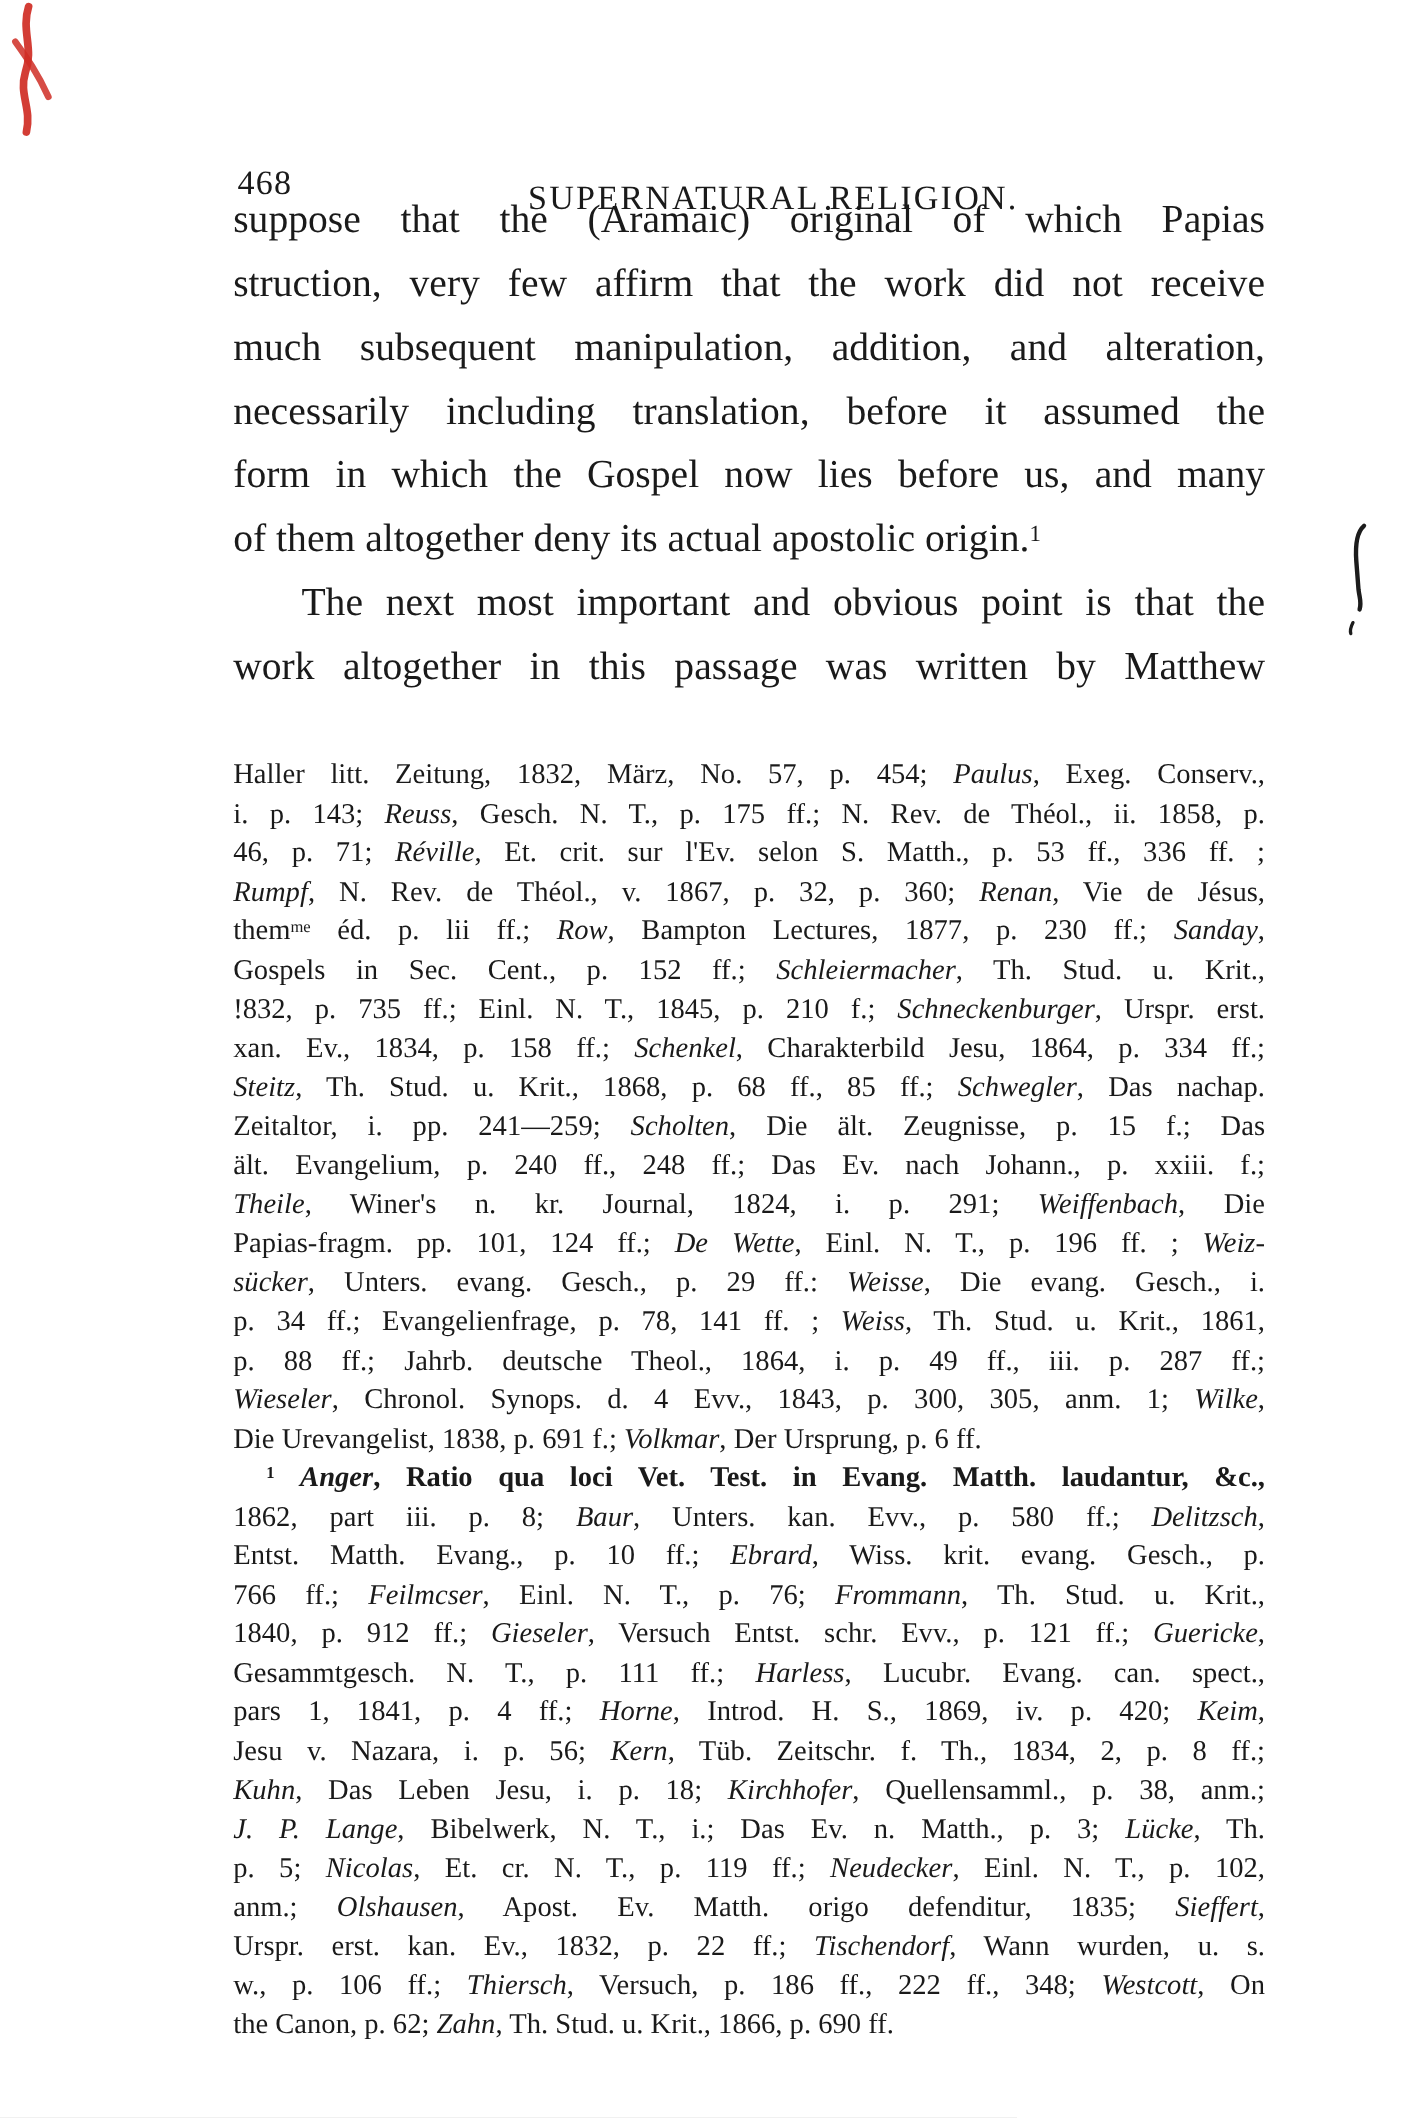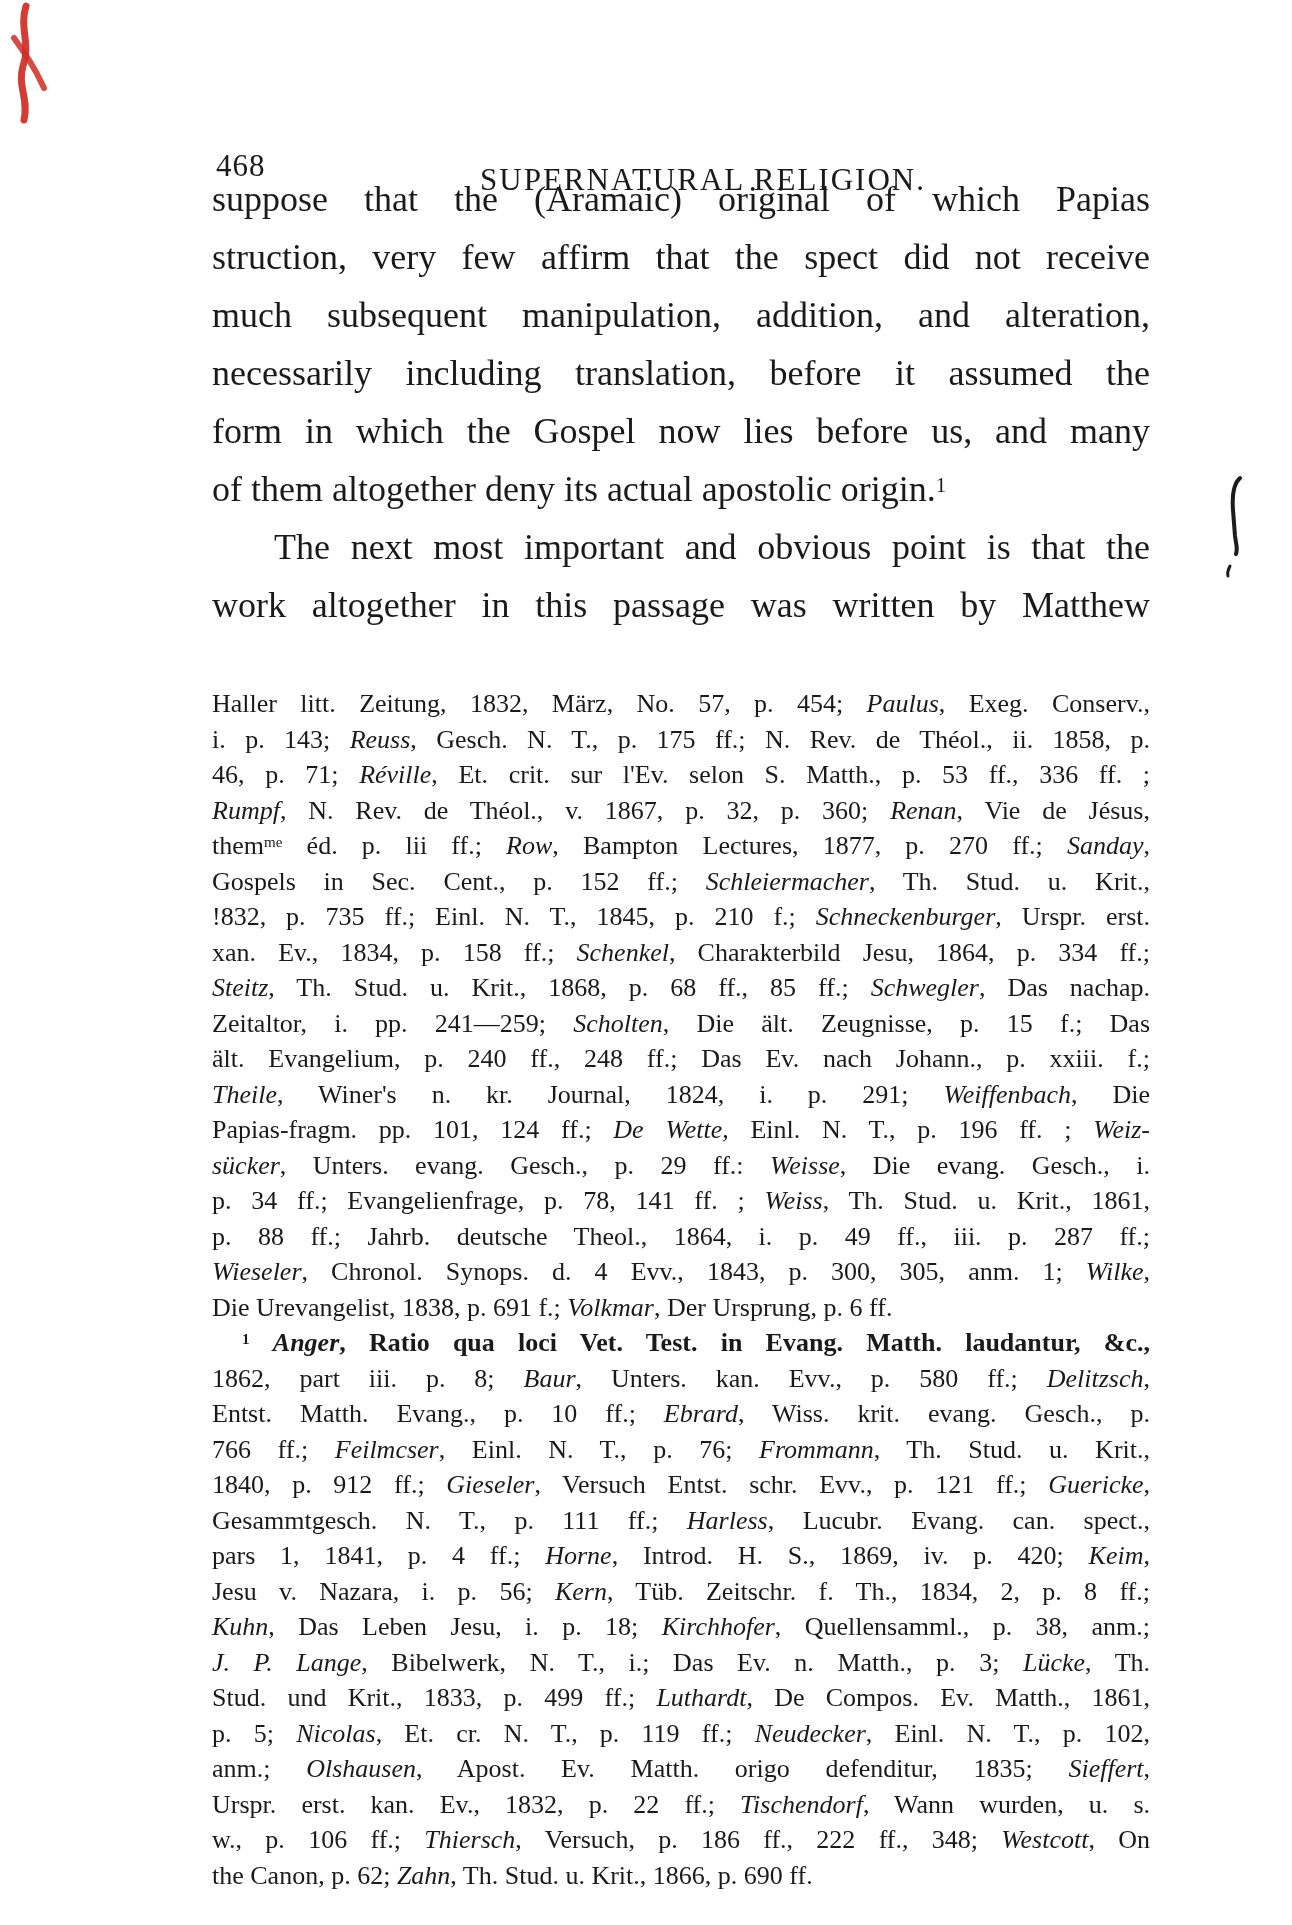--- a/index.html
+++ b/index.html
@@ -47,40 +47,40 @@
     <path d="M14 38 C 24 52, 34 66, 44 88" fill="none" stroke="#cf2d24" stroke-width="6" stroke-linecap="round" opacity="0.85"></path>
   </svg>
 
   <div class="header">
     <div class="pagenum">468</div>
     <div class="runtitle">SUPERNATURAL RELIGION.</div>
   </div>
 
   <div class="body-text">
       <div class="tline j"><span>suppose that the (Aramaic) original of which Papias</span></div>
-      <div class="tline j"><span>struction, very few affirm that the spect did not receive</span></div>
+      <div class="tline j"><span>struction, very few affirm that the work did not receive</span></div>
       <div class="tline j"><span>much subsequent manipulation, addition, and alteration,</span></div>
       <div class="tline j"><span>necessarily including translation, before it assumed the</span></div>
       <div class="tline j"><span>form in which the Gospel now lies before us, and many</span></div>
       <div class="tline"><span>of them altogether deny its actual apostolic origin.</span><sup>1</sup></div>
       <div class="tline j" style="text-indent: 62px;"><span>The next most important and obvious point is that the</span></div>
       <div class="tline j"><span>work altogether in this passage was written by Matthew</span></div>
     </div>
 
   <svg class="mark pen-mark" width="50" height="110" viewBox="0 0 50 110">
     <path d="M22 8 C 15 14, 14 26, 15 40 L 17 66 C 18 74, 20 78, 18 84" fill="none" stroke="#1c1c1c" stroke-width="4" stroke-linecap="round"></path>
     <path d="M12 96 C 10 100, 9 103, 10 106" fill="none" stroke="#1c1c1c" stroke-width="3" stroke-linecap="round"></path>
   </svg>
 
   <div class="footnote-block">
       <div class="tline j"><span>Haller litt. Zeitung, 1832, März, No. 57, p. 454; </span><i>Paulus</i><span>, Exeg. Conserv.,</span></div>
       <div class="tline j"><span>i. p. 143; </span><i>Reuss</i><span>, Gesch. N. T., p. 175 ff.; N. Rev. de Théol., ii. 1858, p.</span></div>
       <div class="tline j"><span>46, p. 71; </span><i>Réville</i><span>, Et. crit. sur l'Ev. selon S. Matth., p. 53 ff., 336 ff. ;</span></div>
       <div class="tline j"><i>Rumpf</i><span>, N. Rev. de Théol., v. 1867, p. 32, p. 360; </span><i>Renan</i><span>, Vie de Jésus,</span></div>
-      <div class="tline j"><span>them</span><sup>me</sup><span> éd. p. lii ff.; </span><i>Row</i><span>, Bampton Lectures, 1877, p. 270 ff.; </span><i>Sanday</i><span>,</span></div>
+      <div class="tline j"><span>them</span><sup>me</sup><span> éd. p. lii ff.; </span><i>Row</i><span>, Bampton Lectures, 1877, p. 230 ff.; </span><i>Sanday</i><span>,</span></div>
       <div class="tline j"><span>Gospels in Sec. Cent., p. 152 ff.; </span><i>Schleiermacher</i><span>, Th. Stud. u. Krit.,</span></div>
       <div class="tline j"><span>!832, p. 735 ff.; Einl. N. T., 1845, p. 210 f.; </span><i>Schneckenburger</i><span>, Urspr. erst.</span></div>
       <div class="tline j"><span>xan. Ev., 1834, p. 158 ff.; </span><i>Schenkel</i><span>, Charakterbild Jesu, 1864, p. 334 ff.;</span></div>
       <div class="tline j"><i>Steitz</i><span>, Th. Stud. u. Krit., 1868, p. 68 ff., 85 ff.; </span><i>Schwegler</i><span>, Das nachap.</span></div>
       <div class="tline j"><span>Zeitaltor, i. pp. 241—259; </span><i>Scholten</i><span>, Die ält. Zeugnisse, p. 15 f.; Das</span></div>
       <div class="tline j"><span>ält. Evangelium, p. 240 ff., 248 ff.; Das Ev. nach Johann., p. xxiii. f.;</span></div>
       <div class="tline j"><i>Theile</i><span>, Winer's n. kr. Journal, 1824, i. p. 291; </span><i>Weiffenbach</i><span>, Die</span></div>
       <div class="tline j"><span>Papias-fragm. pp. 101, 124 ff.; </span><i>De Wette</i><span>, Einl. N. T., p. 196 ff. ; </span><i>Weiz-</i></div>
       <div class="tline j"><i>sücker</i><span>, Unters. evang. Gesch., p. 29 ff.: </span><i>Weisse</i><span>, Die evang. Gesch., i.</span></div>
       <div class="tline j"><span>p. 34 ff.; Evangelienfrage, p. 78, 141 ff. ; </span><i>Weiss</i><span>, Th. Stud. u. Krit., 1861,</span></div>
@@ -90,21 +90,20 @@
       <div class="tline j" style="text-indent: 30px; font-weight: bold;"><sup>1</sup><span> </span><i>Anger</i><span>, Ratio qua loci Vet. Test. in Evang. Matth. laudantur, &amp;c.,</span></div>
       <div class="tline j"><span>1862, part iii. p. 8; </span><i>Baur</i><span>, Unters. kan. Evv., p. 580 ff.; </span><i>Delitzsch</i><span>,</span></div>
       <div class="tline j"><span>Entst. Matth. Evang., p. 10 ff.; </span><i>Ebrard</i><span>, Wiss. krit. evang. Gesch., p.</span></div>
       <div class="tline j"><span>766 ff.; </span><i>Feilmcser</i><span>, Einl. N. T., p. 76; </span><i>Frommann</i><span>, Th. Stud. u. Krit.,</span></div>
       <div class="tline j"><span>1840, p. 912 ff.; </span><i>Gieseler</i><span>, Versuch Entst. schr. Evv., p. 121 ff.; </span><i>Guericke</i><span>,</span></div>
       <div class="tline j"><span>Gesammtgesch. N. T., p. 111 ff.; </span><i>Harless</i><span>, Lucubr. Evang. can. spect.,</span></div>
       <div class="tline j"><span>pars 1, 1841, p. 4 ff.; </span><i>Horne</i><span>, Introd. H. S., 1869, iv. p. 420; </span><i>Keim</i><span>,</span></div>
       <div class="tline j"><span>Jesu v. Nazara, i. p. 56; </span><i>Kern</i><span>, Tüb. Zeitschr. f. Th., 1834, 2, p. 8 ff.;</span></div>
       <div class="tline j"><i>Kuhn</i><span>, Das Leben Jesu, i. p. 18; </span><i>Kirchhofer</i><span>, Quellensamml., p. 38, anm.;</span></div>
       <div class="tline j"><i>J. P. Lange</i><span>, Bibelwerk, N. T., i.; Das Ev. n. Matth., p. 3; </span><i>Lücke</i><span>, Th.</span></div>
-      <div class="tline j"><span>Stud. und Krit., 1833, p. 499 ff.; </span><i>Luthardt</i><span>, De Compos. Ev. Matth., 1861,</span></div>
       <div class="tline j"><span>p. 5; </span><i>Nicolas</i><span>, Et. cr. N. T., p. 119 ff.; </span><i>Neudecker</i><span>, Einl. N. T., p. 102,</span></div>
       <div class="tline j"><span>anm.; </span><i>Olshausen</i><span>, Apost. Ev. Matth. origo defenditur, 1835; </span><i>Sieffert</i><span>,</span></div>
       <div class="tline j"><span>Urspr. erst. kan. Ev., 1832, p. 22 ff.; </span><i>Tischendorf</i><span>, Wann wurden, u. s.</span></div>
       <div class="tline j"><span>w., p. 106 ff.; </span><i>Thiersch</i><span>, Versuch, p. 186 ff., 222 ff., 348; </span><i>Westcott</i><span>, On</span></div>
       <div class="tline"><span>the Canon, p. 62; </span><i>Zahn</i><span>, Th. Stud. u. Krit., 1866, p. 690 ff.</span></div>
     </div>
 
 </div>
 
 </body></html>

